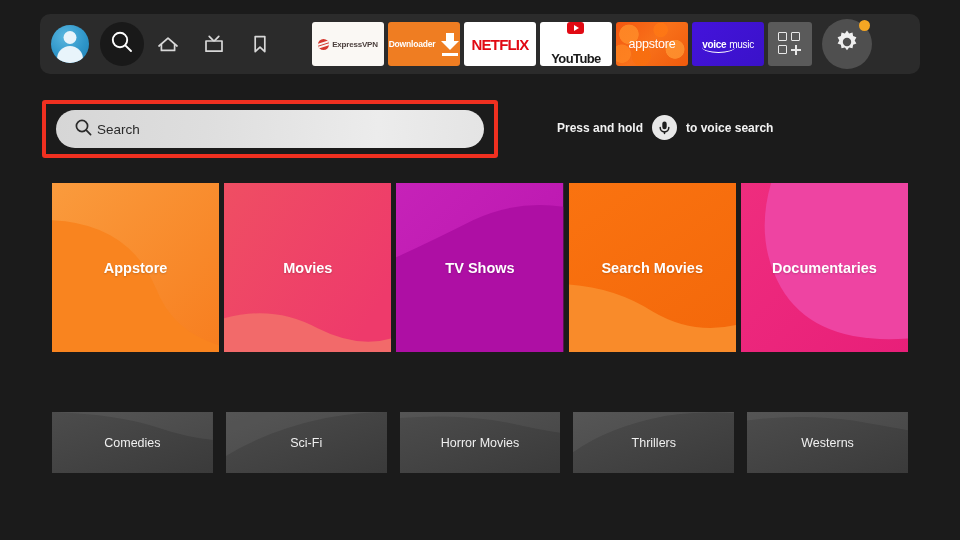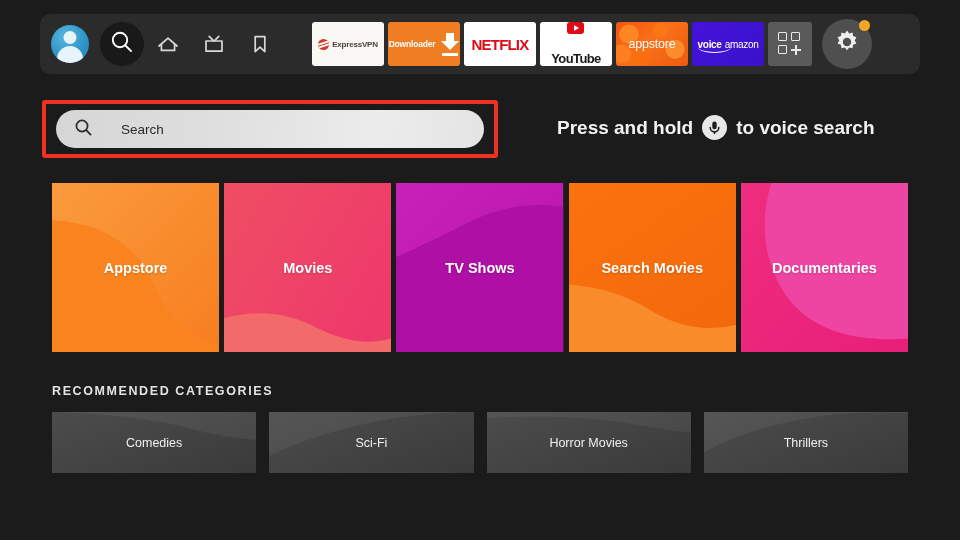--- a/index.html
+++ b/index.html
@@ -160,28 +160,28 @@
     position:absolute; left:42px; top:100px;
     width:456px; height:58px;
     border:4px solid #f03020; border-radius:3px;
     background:#1b1b1b;
   }
   .search-box {
     position:absolute; left:56px; top:110px;
     width:428px; height:38px;
     border-radius:19px;
     background:linear-gradient(95deg,#d6d6d6 0%,#dedede 35%,#ececec 75%,#e4e4e4 100%);
-    display:flex; align-items:center; padding-left:18px; gap:28px;
+    display:flex; align-items:center; padding-left:18px; gap:4px;
   }
   .search-placeholder { font-size:13.5px; color:#2a2a2a; }
 
   .voice-hint {
     position:absolute; left:557px; top:115px;
     display:flex; align-items:center; gap:9px;
-    font-size:19px; font-weight:bold; color:#f2f2f2;
+    font-size:12px; font-weight:bold; color:#f2f2f2;
   }
   .mic-circle {
     width:25px; height:25px; border-radius:50%; background:#e8e8e8;
     display:flex; align-items:center; justify-content:center;
   }
 
   
   .tiles-row {
     position:absolute; left:52px; top:183px;
     width:856px; height:169px;
@@ -306,21 +306,21 @@
         </div>
       </div>
 
       <div class="app-tile app-appstore">
         <span class="appstore-text">appstore</span>
       </div>
 
       <div class="app-tile app-amazonmusic">
         <span class="am-inner">
           <span class="am-bold">voice</span>
-          <span class="am-light">amazon</span>
+          <span class="am-light">music</span>
           <span class="am-smile"></span>
         </span>
       </div>
 
       <div class="app-tile app-grid">
         <span class="grid-icon">
           <span class="sq a"></span>
             <span class="sq b"></span>
             <span class="sq c"></span>
             <span class="plus"></span>
@@ -434,21 +434,20 @@
             </linearGradient>
           </defs>
         <rect width="100" height="100" fill="url(#g4)"></rect>
         <path class="blobp" d="M18 0 Q 8 34 24 62 Q 44 96 100 92 L100 0 Z" fill="#ee44a2"></path>
       </svg>
       <span class="tile-label">Documentaries</span>
     </div>
 
   </div>
 
-  <div class="section-title">RECOMMENDED CATEGORIES</div>
 
   <div class="rec-row">
     <div class="rec-tile">
       <svg class="wave" viewBox="0 0 100 100" preserveAspectRatio="none">
         <path d="M0 0 Q 42 4 66 26 Q 84 42 100 46 L100 0 Z" fill="rgba(255,255,255,0.055)"></path>
       </svg>
       <span class="rec-label">Comedies</span>
     </div>
     <div class="rec-tile">
       <svg class="wave" viewBox="0 0 100 100" preserveAspectRatio="none">
@@ -461,15 +460,21 @@
         <path d="M0 10 Q 38 2 68 18 Q 88 30 100 34 L100 0 L0 0 Z" fill="rgba(255,255,255,0.05)"></path>
       </svg>
       <span class="rec-label">Horror Movies</span>
     </div>
     <div class="rec-tile">
       <svg class="wave" viewBox="0 0 100 100" preserveAspectRatio="none">
         <path d="M0 66 Q 22 24 58 6 Q 80 -2 100 2 L100 0 L0 0 Z" fill="rgba(255,255,255,0.06)"></path>
       </svg>
       <span class="rec-label">Thrillers</span>
     </div>
+    <div class="rec-tile">
+      <svg class="wave" viewBox="0 0 100 100" preserveAspectRatio="none">
+        <path d="M0 14 Q 34 2 66 14 Q 88 24 100 30 L100 0 L0 0 Z" fill="rgba(255,255,255,0.05)"></path>
+      </svg>
+      <span class="rec-label">Westerns</span>
+    </div>
   </div>
 
 </div>
 
 </body></html>

